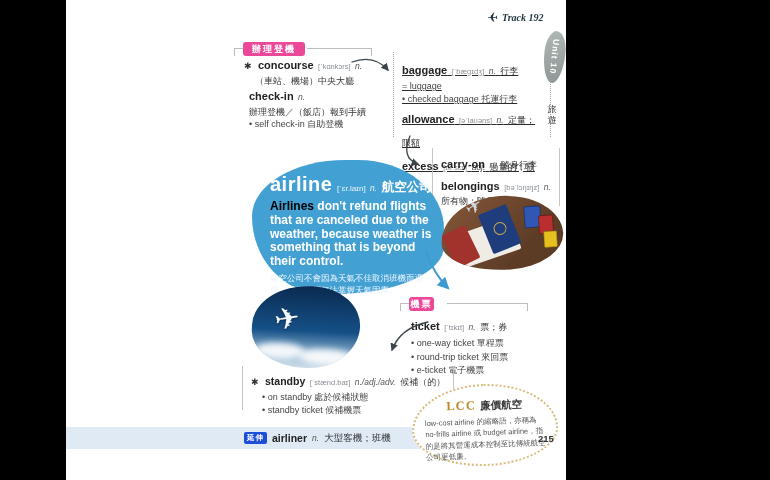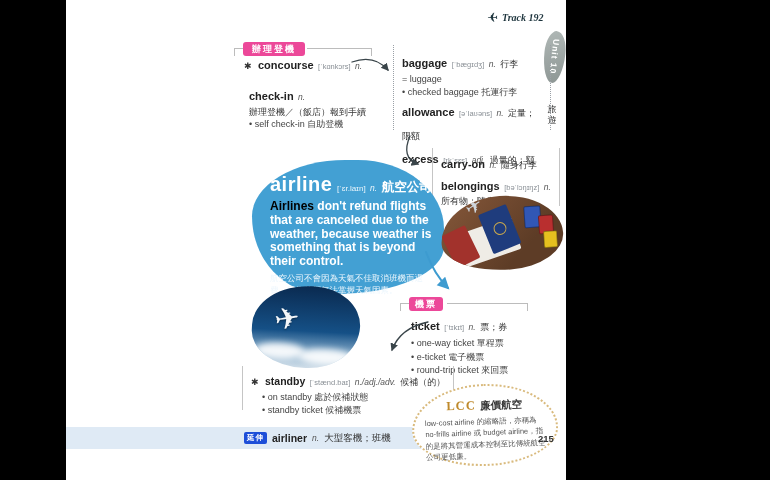--- a/index.html
+++ b/index.html
@@ -18,21 +18,21 @@
             display:flex;align-items:center;justify-content:center;transform:rotate(6deg);}
   .unit-tab span{writing-mode:vertical-rl;color:#fff;font-size:8.5px;font-weight:bold;letter-spacing:1px;}
   .unit-cat{position:absolute;left:480px;top:104px;width:12px;font-size:9px;font-weight:normal;
             color:#1f3d3d;line-height:1.2;text-align:center;word-break:break-all;}
 
   
   .taglabel{position:absolute;height:14px;background:#ec4899;border-radius:3px;color:#fff;
             font-size:9px;font-weight:bold;display:flex;align-items:center;justify-content:center;
             letter-spacing:2px;box-sizing:border-box;}
   #lbl-checkin{left:177px;top:42px;width:62px;}
-  #lbl-ticket{left:343px;top:297px;width:34px;}
+  #lbl-ticket{left:343px;top:297px;width:25px;}
   .brk{position:absolute;}
   .brk-l{width:8px;height:7px;border-left:1px solid #bcbcbc;border-top:1px solid #bcbcbc;}
   .brk-r{height:7px;border-top:1px solid #bcbcbc;border-right:1px solid #bcbcbc;}
   #brk-checkin-l{left:168px;top:48px;}
   #brk-checkin-r{left:241px;top:48px;width:64px;}
   #brk-ticket-l{left:334px;top:303px;}
   #brk-ticket-r{left:381px;top:303px;width:80px;}
 
   
   .blk{position:absolute;color:#2b2b2b;}
@@ -41,23 +41,23 @@
   .w{font-weight:bold;font-size:11px;color:#222;}
   .ph{font-size:7.5px;color:#8a9096;}
   .pos{font-style:italic;font-size:8.5px;color:#555;}
   .zh{font-size:9px;color:#333;}
   .sub{font-size:9px;color:#444;}
   .ind{margin-left:11px;}
 
   #blk-concourse{left:178px;top:53px;width:158px;}
   #blk-checkin{left:183px;top:84px;width:158px;}
 
-  #baggage-box{left:327px;top:45px;width:158px;height:85px;
+  #baggage-box{left:327px;top:52px;width:158px;height:85px;
                border-left:1px dotted #9aa0a6;border-right:1px dotted #9aa0a6;
-               padding:5px 8px 0 8px;box-sizing:border-box;}
+               padding:5px 8px 0 8px;box-sizing:border-box;text-decoration:underline;}
   #baggage-box .ln{line-height:1.45;}
 
   #carryon-box{left:366px;top:148px;width:128px;height:58px;
                border-left:1px solid #c5c5c5;border-right:1px solid #c5c5c5;
                padding:4px 8px 0 8px;box-sizing:border-box;}
 
   
   #airline-blob{left:186px;top:160px;width:192px;height:134px;background:#43a0d3;
                 border-radius:52% 48% 60% 40%/45% 55% 38% 62%;color:#fff;
                 padding:13px 0 0 18px;box-sizing:border-box;}
@@ -144,20 +144,21 @@
     <div class="brk brk-r" id="brk-checkin-r"></div>
     <div class="taglabel" id="lbl-checkin">辦理登機</div>
 
     <div class="blk" id="blk-concourse">
       <div class="ln">
         <span class="mk">✱</span>
         <span class="w">concourse</span>
         <span class="ph">[ˈkɑnkɔrs]</span>
         <span class="pos">n.</span>
       </div>
+      <div class="ln ind zh">（車站、機場）中央大廳</div>
     </div>
 
     <div class="blk" id="blk-checkin">
       <div class="ln">
         <span class="w">check-in</span>
         <span class="pos">n.</span>
       </div>
       <div class="ln zh">辦理登機／（飯店）報到手續</div>
       <div class="ln sub">• self check-in 自助登機</div>
     </div>
@@ -233,22 +234,22 @@
     <div class="taglabel" id="lbl-ticket">機票</div>
 
     <div class="blk" id="blk-ticket">
       <div class="ln">
         <span class="w">ticket</span>
         <span class="ph">[ˈtɪkɪt]</span>
         <span class="pos">n.</span>
         <span class="zh">票；券</span>
       </div>
       <div class="ln sub">• one-way ticket 單程票</div>
+      <div class="ln sub">• round-trip ticket 來回票</div>
       <div class="ln sub">• e-ticket 電子機票</div>
-      <div class="ln sub">• round-trip ticket 來回票</div>
     </div>
 
     <div class="blk" id="standby-box">
       <div class="ln">
         <span class="mk">✱</span>
         <span class="w">standby</span>
         <span class="ph">[ˈstænd.baɪ]</span>
         <span class="pos">n./adj./adv.</span>
         <span class="zh">候補（的）</span>
       </div>

